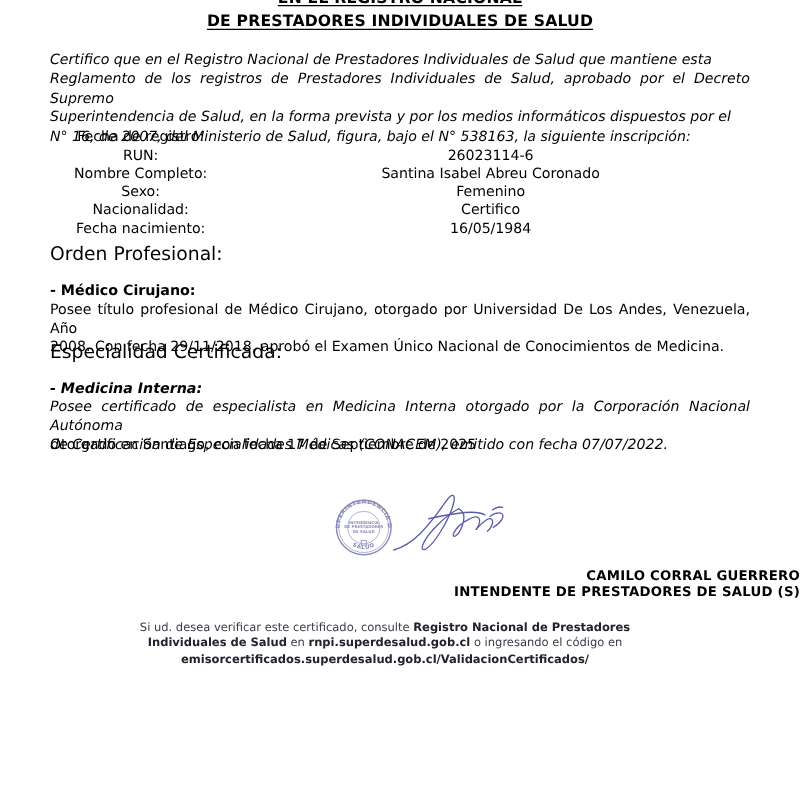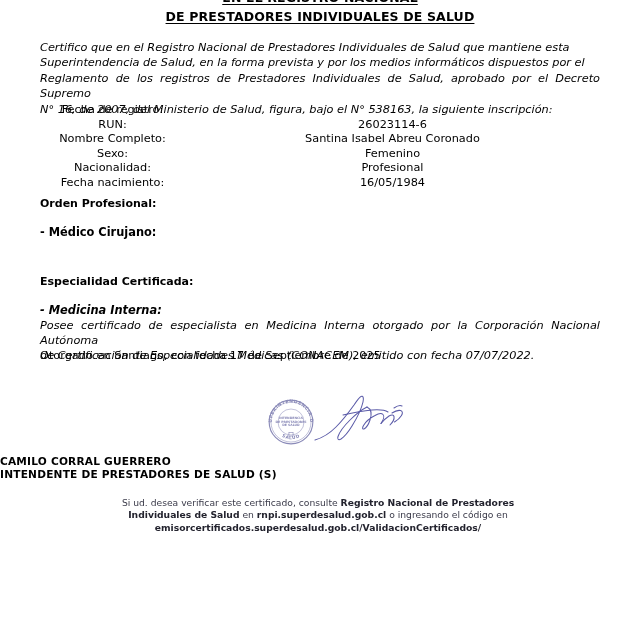--- a/index.html
+++ b/index.html
@@ -81,22 +81,22 @@
   }
 
   
   .section {
     position: absolute;
     left: 40px;
     width: 560px;
     font-size: 11.3px;
   }
   .section-heading {
-    font-weight: bold;
-    font-size: 11px;
+    font-weight: normal;
+    font-size: 15px;
     line-height: 15px;
   }
   .section-sub {
     font-weight: bold;
     font-size: 11.4px;
     line-height: 15px;
   }
   .section-text {
     font-size: 11.3px;
     line-height: 15.2px;
@@ -141,32 +141,32 @@
     width: 100px;
     height: 56px;
   }
 
   
   .signatory {
     position: absolute;
     left: 0;
     top: 455px;
     width: 640px;
-    text-align: left;
+    text-align: right;
     font-size: 10.6px;
     font-weight: bold;
     line-height: 12.6px;
     letter-spacing: 0.2px;
   }
   .signatory > div { white-space: nowrap; }
 
   
   .footer {
     position: absolute;
-    left: 68px;
+    left: 58px;
     top: 497px;
     width: 500px;
     text-align: center;
     font-size: 9.2px;
     line-height: 12.4px;
     color: #3b3b4a;
   }
   .footer b { font-weight: bold; color: #23232e; }
   .footer > div { white-space: nowrap; }
 </style>
@@ -175,22 +175,22 @@
 
 <div class="page">
 
   <div class="title-block">
     <div class="title-line">EN EL REGISTRO NACIONAL</div><br>
     <div class="title-line">DE PRESTADORES INDIVIDUALES DE SALUD</div>
   </div>
 
   <div class="body-para">
     <span>Certifico que en el Registro Nacional de Prestadores Individuales de Salud que mantiene esta</span>
+    <span>Reglamento de los registros de Prestadores Individuales de Salud, aprobado por el Decreto Supremo</span>
     <span>Superintendencia de Salud, en la forma prevista y por los medios informáticos dispuestos por el</span>
-    <span>Reglamento de los registros de Prestadores Individuales de Salud, aprobado por el Decreto Supremo</span>
     <span>N° 16, de 2007, del Ministerio de Salud, figura, bajo el N° 538163, la siguiente inscripción:</span>
   </div>
 
   <div class="fields">
     <div class="field-row">
       <div class="field-label">Fecha de registro:</div>
     </div>
     <div class="field-row">
       <div class="field-label">RUN:</div>
       <div class="field-value">26023114-6</div>
@@ -198,32 +198,36 @@
     <div class="field-row">
       <div class="field-label">Nombre Completo:</div>
       <div class="field-value">Santina Isabel Abreu Coronado</div>
     </div>
     <div class="field-row">
       <div class="field-label">Sexo:</div>
       <div class="field-value">Femenino</div>
     </div>
     <div class="field-row">
       <div class="field-label">Nacionalidad:</div>
-      <div class="field-value">Profesional</div>
+      <div class="field-value">Certifico</div>
     </div>
     <div class="field-row">
       <div class="field-label">Fecha nacimiento:</div>
       <div class="field-value">16/05/1984</div>
     </div>
   </div>
 
   <div class="section" id="orden-section">
     <div class="section-heading">Orden Profesional:</div>
     <div id="orden-sub-block">
       <div class="section-sub">- Médico Cirujano:</div>
+      <div class="section-text">
+        <span>Posee título profesional de Médico Cirujano, otorgado por Universidad De Los Andes, Venezuela, Año</span>
+        <span>2008. Con fecha 29/11/2018, aprobó el Examen Único Nacional de Conocimientos de Medicina.</span>
+      </div>
     </div>
   </div>
 
   <div class="section" id="especialidad-section">
     <div class="section-heading">Especialidad Certificada:</div>
     <div id="especialidad-sub-block">
       <div class="section-sub">- Medicina Interna:</div>
       <div class="section-text">
         <span>Posee certificado de especialista en Medicina Interna otorgado por la Corporación Nacional Autónoma</span>
         <span>de Certificación de Especialidades Médicas (CONACEM), emitido con fecha 07/07/2022.</span>

